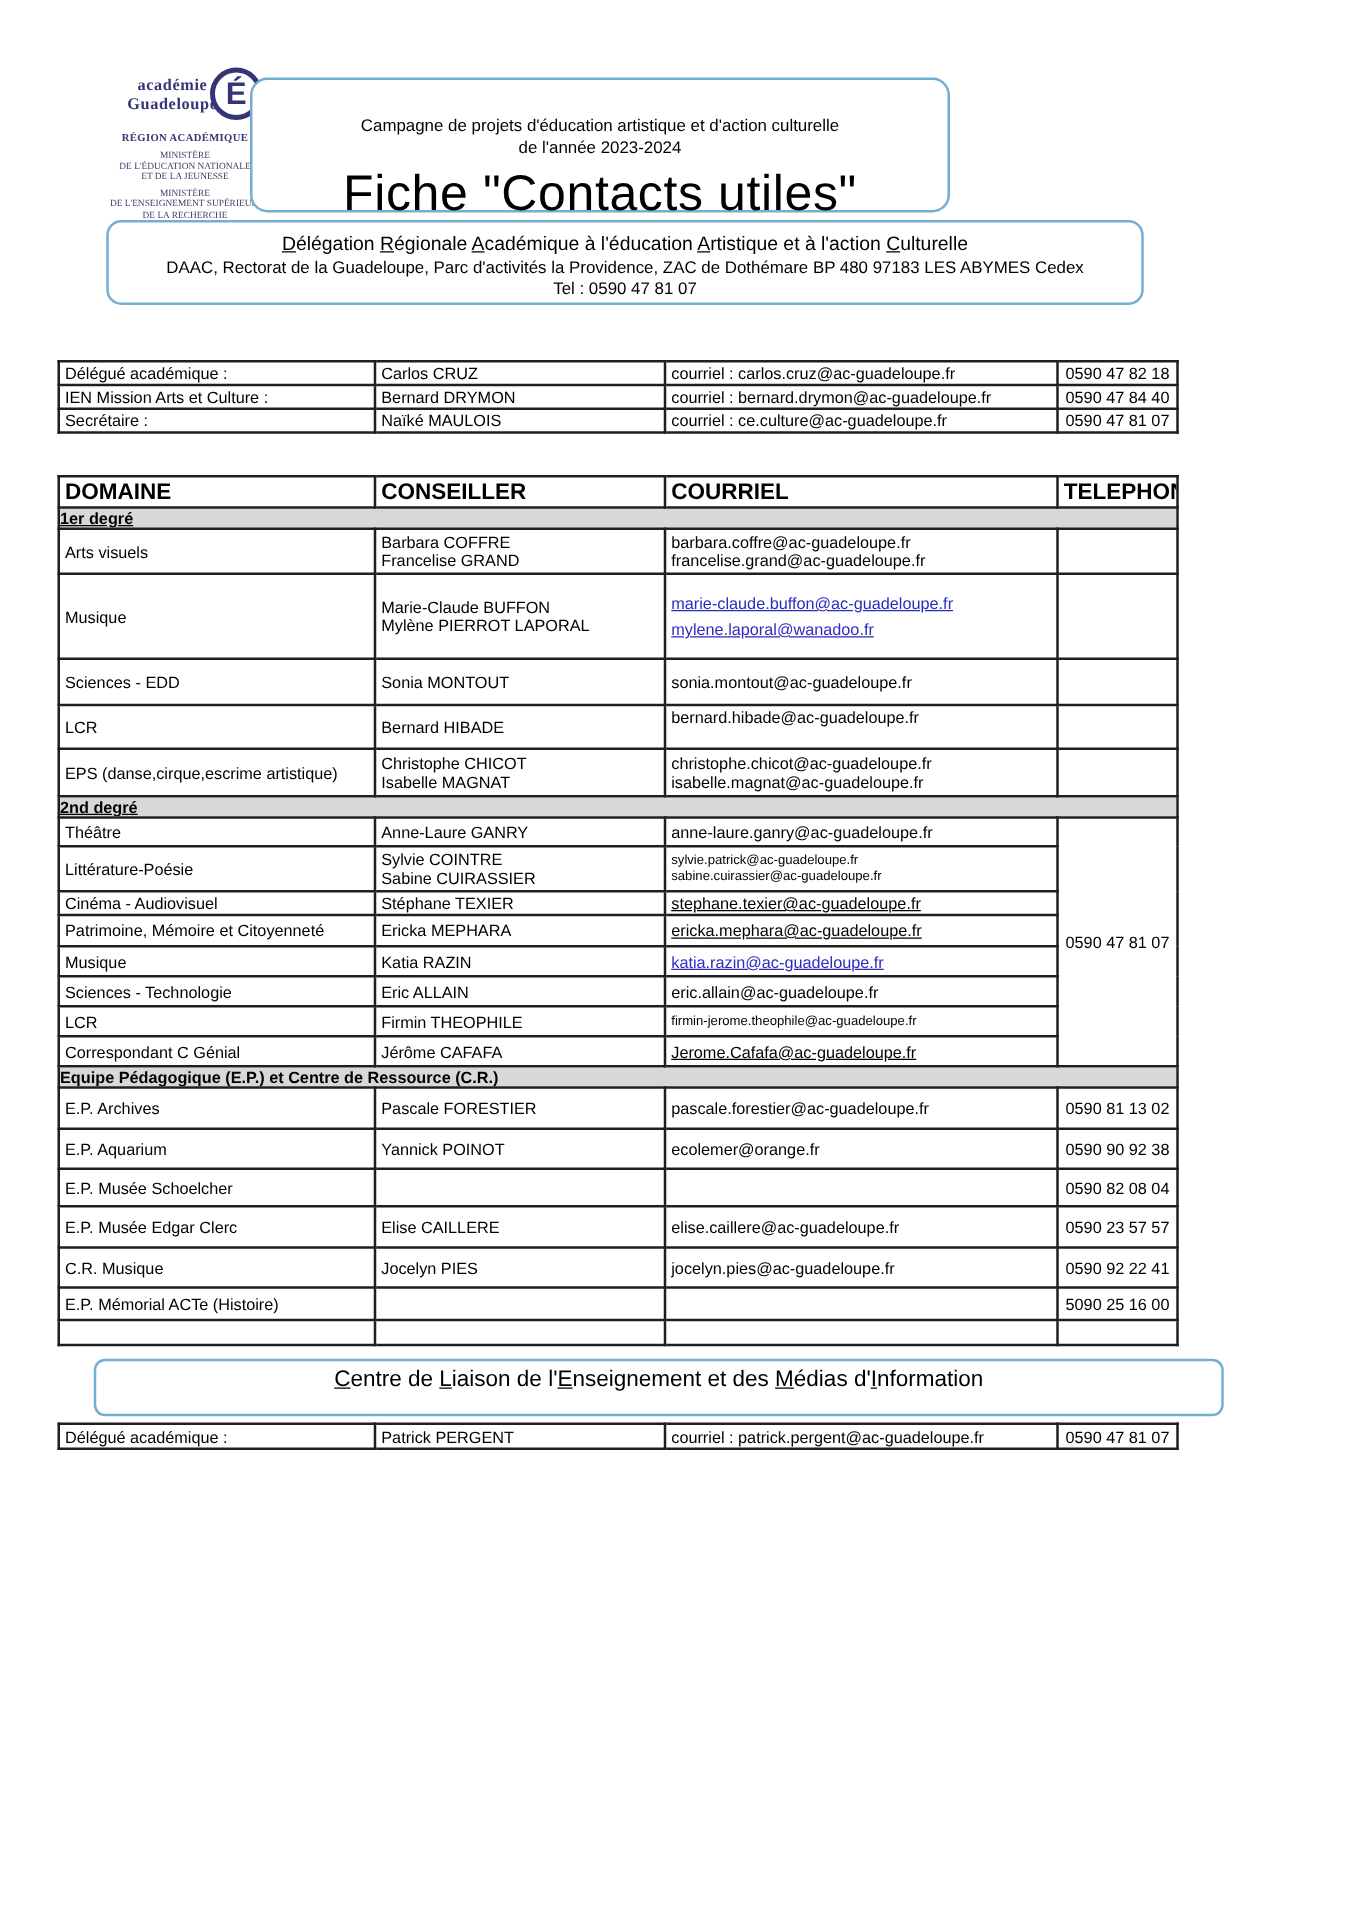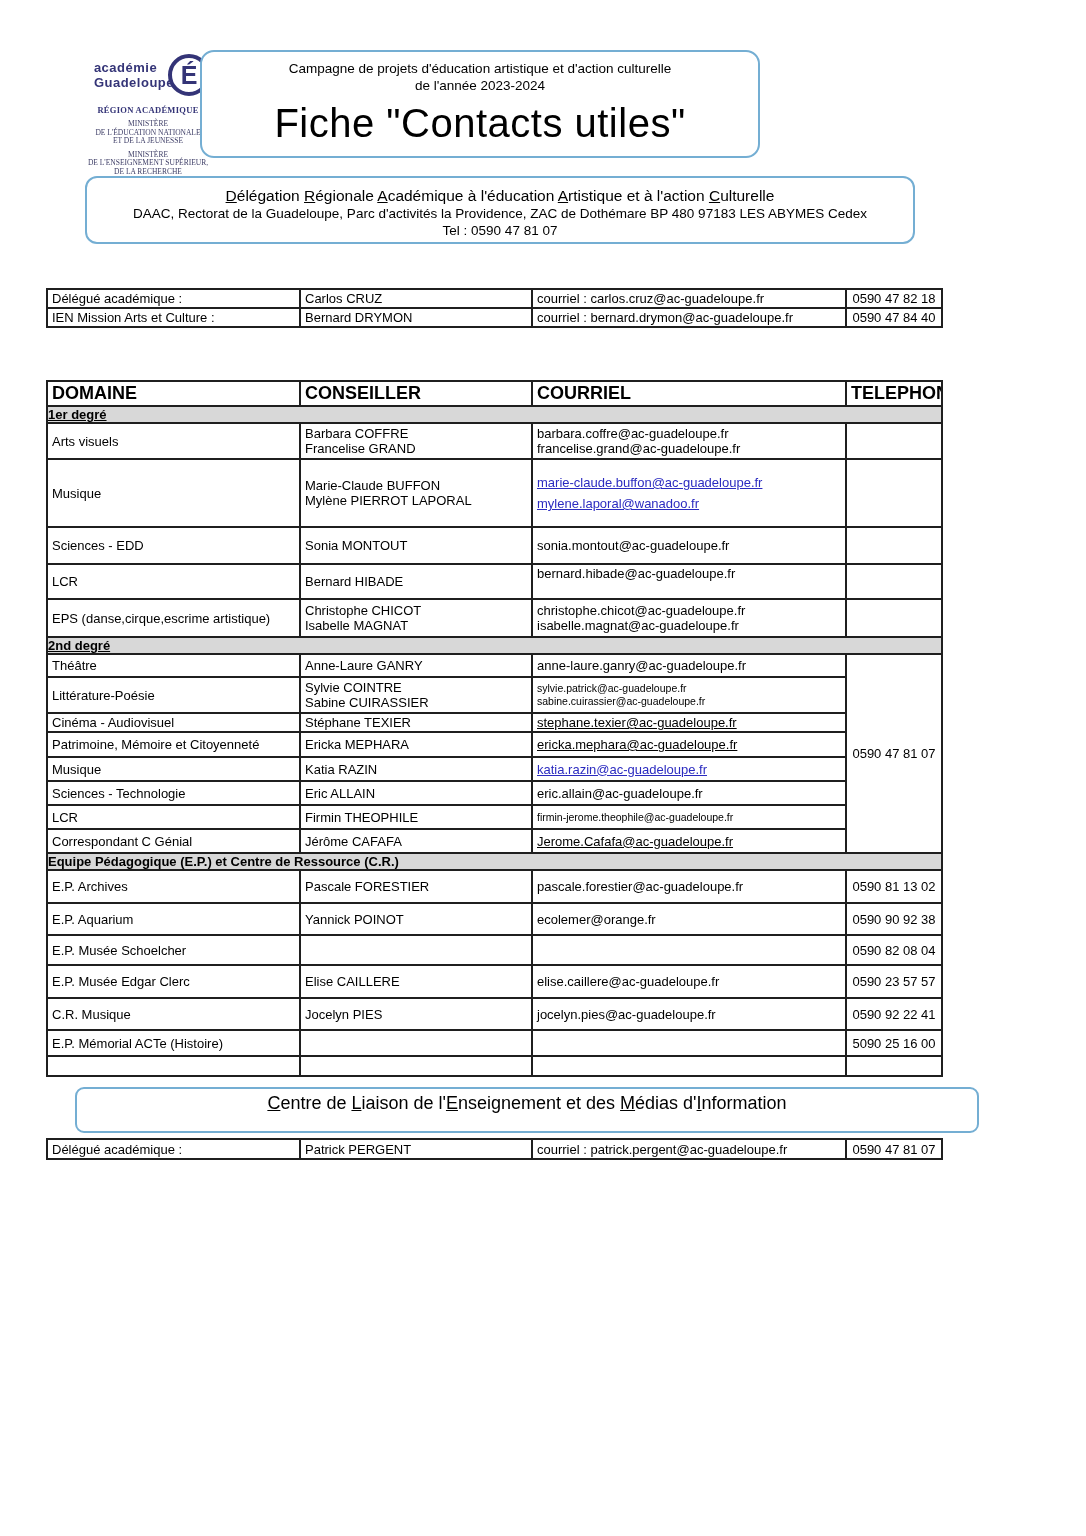--- a/index.html
+++ b/index.html
@@ -10,29 +10,29 @@
     --tbl-border:#1f1f1f;
   }
   *{box-sizing:border-box;}
   html,body{margin:0;padding:0;background:#ffffff;}
   body{width:1086px;height:1536px;position:relative;font-family:"Liberation Sans",sans-serif;color:#000;}
   .page{position:absolute;inset:0;background:#fff;}
 
   
   .logo-block{position:absolute;left:86px;top:54px;width:124px;text-align:center;color:var(--logo-navy);}
   .logo-top{display:flex;justify-content:flex-end;align-items:center;}
-  .logo-words{font-size:13px;font-weight:bold;line-height:15px;text-align:left;letter-spacing:.5px;margin-right:-6px;position:relative;z-index:2;}
+  .logo-words{font-size:13px;font-weight:bold;line-height:15px;text-align:center;letter-spacing:.5px;margin-right:-6px;position:relative;z-index:2;font-family:Liberation Serif, serif;}
   .logo-circle{width:42px;height:42px;border:4px solid var(--logo-navy);border-radius:50%;display:flex;align-items:center;justify-content:center;font-size:25px;font-weight:bold;flex:0 0 auto;background:#fff0;}
   .logo-region{font-family:"Liberation Serif",serif;font-weight:bold;font-size:8.5px;margin-top:9px;letter-spacing:.3px;}
   .logo-min{font-family:"Liberation Serif",serif;font-size:7.5px;line-height:8.5px;margin-top:2px;color:#3d3d66;}
   .logo-min .gap{margin-top:5px;}
 
   
   .bluebox{position:absolute;border:2px solid var(--box-border);border-radius:14px;background:#fff;text-align:center;}
-  .title-box{left:200px;top:50px;width:560px;height:108px;padding-top:8px;}
+  .title-box{left:200px;top:62px;width:560px;height:108px;padding-top:28px;}
   .title-box .sub{font-size:13.5px;line-height:17px;}
   .title-box .big{font-size:40px;line-height:46px;margin-top:6px;letter-spacing:.5px;}
   .daac-box{left:85px;top:176px;width:830px;height:68px;padding-top:8px;border-radius:12px;}
   .daac-box .h{font-size:15.5px;line-height:19px;}
   .daac-box .a{font-size:13.5px;line-height:17px;}
   .daac-box .t{font-size:13.5px;line-height:17px;}
   .clemi-box{left:75px;top:1087px;width:904px;height:46px;padding-top:3px;border-radius:9px;}
   .clemi-box .h{font-size:18px;line-height:22px;}
   .clemi-box .s{font-size:12.5px;line-height:15px;}
   .useg{text-decoration:underline;}
@@ -109,20 +109,26 @@
           <td>Carlos CRUZ</td>
           <td>courriel : carlos.cruz@ac-guadeloupe.fr</td>
           <td class="tel">0590 47 82 18</td>
         </tr>
         <tr>
           <td>IEN Mission Arts et Culture :</td>
           <td>Bernard DRYMON</td>
           <td>courriel : bernard.drymon@ac-guadeloupe.fr</td>
           <td class="tel">0590 47 84 40</td>
         </tr>
+        <tr>
+          <td>Secrétaire :</td>
+          <td>Naïké MAULOIS</td>
+          <td>courriel : ce.culture@ac-guadeloupe.fr</td>
+          <td class="tel">0590 47 81 07</td>
+        </tr>
       </tbody>
   </table>
 
   <table class="main-table">
     <colgroup>
         <col class="c1">
         <col class="c2">
         <col class="c3">
         <col class="c4">
       </colgroup>

